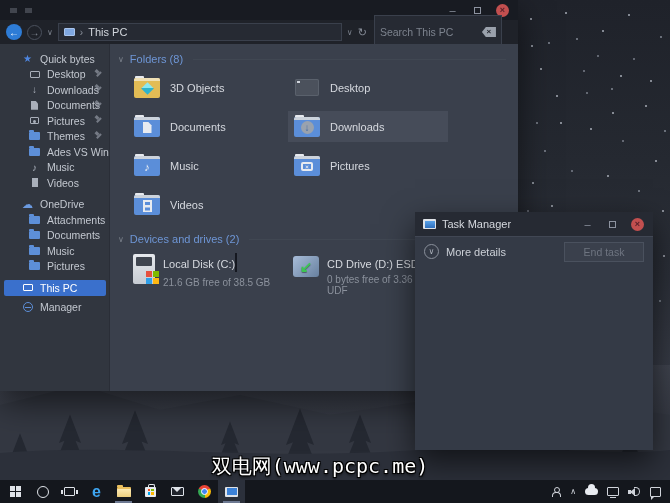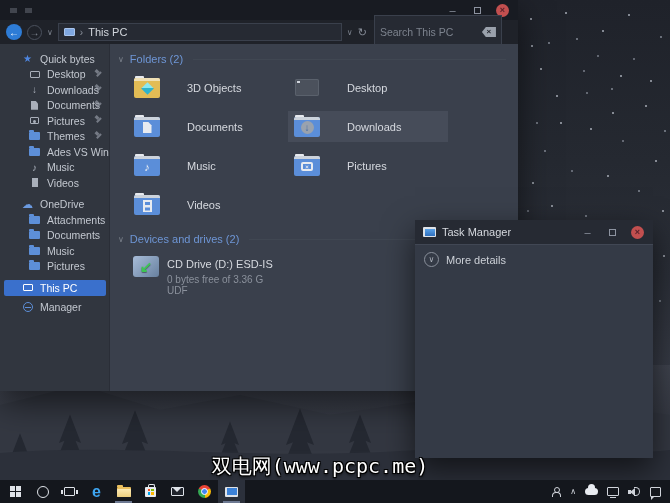--- a/index.html
+++ b/index.html
@@ -71,21 +71,21 @@
   .pin{width:8px;height:8px;position:absolute;right:7px;top:4px;opacity:.7;}
   .pin::before{content:"";position:absolute;left:3.5px;top:0;width:1.5px;height:6px;background:#9298a3;transform:rotate(45deg);}
   .pin::after{content:"";position:absolute;left:1px;top:-1px;width:4px;height:3px;background:#9298a3;transform:rotate(45deg);}
   .srow.sel{background:#3a70cc;color:#fff;margin:0 3px 0 4px;padding-left:18px;border-radius:2px;}
   .srow.sel .s-mon{border-color:#fff;}
   
   .main{flex:1;background:#3a404c;padding:6px 0 0 8px;overflow:hidden;position:relative;}
   .shead{display:flex;align-items:center;height:18px;color:#6e96d6;font-size:11px;gap:6px;padding-right:12px;}
   .shead .line{flex:1;height:1px;background:#4a505c;opacity:.45;margin-left:4px;}
   .tiles{display:grid;grid-template-columns:160px 160px;row-gap:8px;margin:4px 0 0 10px;}
-  .tile{height:31px;display:flex;align-items:center;gap:26px;padding-left:5px;width:160px;}
+  .tile{height:31px;display:flex;align-items:center;gap:9px;padding-left:5px;width:160px;}
   .tile.sel{background:#464c59;}
   .tico{width:28px;display:flex;justify-content:center;flex:0 0 auto;}
   .tlabel{color:#d6d9df;font-size:11px;white-space:nowrap;}
   .bfold{width:26px;height:20px;background:#5b8ed9;border-radius:2px;position:relative;display:flex;
     align-items:center;justify-content:center;}
   .bfold::before{content:"";position:absolute;top:0;left:0;right:0;height:3px;background:#ccd3dc;border-radius:2px 2px 0 0;}
   .bfold::after{content:"";position:absolute;top:-2px;left:1px;width:9px;height:2px;background:#e6e9ee;border-radius:1px 1px 0 0;}
   .fg{position:relative;z-index:1;margin-top:2px;display:flex;align-items:center;justify-content:center;}
   .yfold{background:#e2bc55;}
   .yfold::before{background:#efe0b5;}
@@ -112,21 +112,21 @@
   .wl1{background:#e6513f;}.wl2{background:#7fba00;}.wl3{background:#2f9fe8;}.wl4{background:#fdb813;}
   .dmeta{min-width:0;}
   .dname{color:#d6d9df;font-size:11px;white-space:nowrap;}
   .pbar{width:104px;height:7px;background:#23262e;border:1px solid #151820;margin:3px 0 2px;}
   .pfill{height:100%;background:#4e8fe2;}
   .dfree{font-size:10px;color:#8b919c;white-space:nowrap;}
   .cdd{width:26px;height:21px;border-radius:3px;background:linear-gradient(135deg,#a8bdd9,#67809f);position:relative;
     flex:0 0 auto;display:flex;align-items:center;justify-content:center;margin-top:2px;}
   .cdarr{color:#3ec553;font-size:15px;font-weight:bold;line-height:1;text-shadow:0 1px 1px rgba(0,0,0,.4);}
   
-  .tm{position:absolute;left:415px;top:220px;width:238px;height:238px;background:#343a46;display:flex;
+  .tm{position:absolute;left:415px;top:212px;width:238px;height:238px;background:#343a46;display:flex;
     flex-direction:column;box-shadow:0 12px 30px rgba(0,0,0,.6);z-index:5;}
   .tm-title{height:24px;background:#262a33;display:flex;align-items:center;padding-left:8px;gap:6px;flex:0 0 auto;}
   .tm-ico{width:13px;height:10px;background:#dfe3e9;border-radius:1px;position:relative;flex:0 0 auto;}
   .tm-ico::before{content:"";position:absolute;top:1.5px;left:1.5px;right:1.5px;bottom:1.5px;
     background:linear-gradient(#5aa2e8,#2f6fbd);}
   .tm-name{color:#d5d8de;font-size:11px;}
   .tm-title .ctl{line-height:24px;}
   .tm-body{flex:1;position:relative;}
   .tm-empty{position:absolute;top:22px;left:0;right:0;text-align:center;color:#848a95;font-size:11px;}
   .tm-foot{height:30px;border-top:1px solid #414754;display:flex;align-items:center;padding:0 9px;flex:0 0 auto;}
@@ -350,21 +350,21 @@
           <span class="sic">
               <span class="s-net"></span>
             </span>
           <span>Manager</span>
         </div>
       </div>
 
       <div class="main">
         <div class="shead">
           <span class="chev">∨</span>
-          <span>Folders (2)</span>
+          <span>Folders (8)</span>
           <span class="line"></span>
         </div>
         <div class="tiles">
           <div class="tile">
             <span class="tico">
                 <span class="bfold yfold">
                   <span class="fg">
                     <span class="cube"></span>
                   </span>
                 </span>
@@ -425,20 +425,35 @@
               </span>
             <span class="tlabel">Videos</span>
           </div>
         </div>
         <div class="shead" style="margin-top:10px;">
           <span class="chev">∨</span>
           <span>Devices and drives (2)</span>
           <span class="line"></span>
         </div>
         <div class="drives">
+          <div class="drive">
+            <span class="hdd">
+              <span class="winlogo">
+                  <i class="wl1"></i>
+                  <i class="wl2"></i>
+                  <i class="wl3"></i>
+                  <i class="wl4"></i>
+                </span>
+            </span>
+            <span class="dmeta">
+              <span class="dname">Local Disk (C:)</span>
+              <span class="pbar"><span class="pfill" style="width: 45%;"></span></span>
+              <span class="dfree">21.6 GB free of 38.5 GB</span>
+            </span>
+          </div>
           <div class="drive">
             <span class="cdd">
               <span class="cdarr">↙</span>
             </span>
             <span class="dmeta">
               <span class="dname">CD Drive (D:) ESD-IS</span>
               <span class="dfree" style="display:block;margin-top:2px;">0 bytes free of 3.36 G</span>
               <span class="dfree" style="display:block;">UDF</span>
             </span>
           </div>
@@ -459,20 +474,21 @@
         <div class="ctl ctl-close">
           <span class="close-ball">×</span>
         </div>
       </div>
     </div>
     <div class="tm-foot">
       <div class="tm-more">
         <span class="circ-chev">∨</span>
         <span>More details</span>
       </div>
+      <div class="endtask">End task</div>
     </div>
   </div>
 
   <div class="watermark">双电网(www.pcpc.me)</div>
 
   <div class="taskbar">
     <div class="slot">
         <span class="tstart">
           <i></i>
           <i></i>

